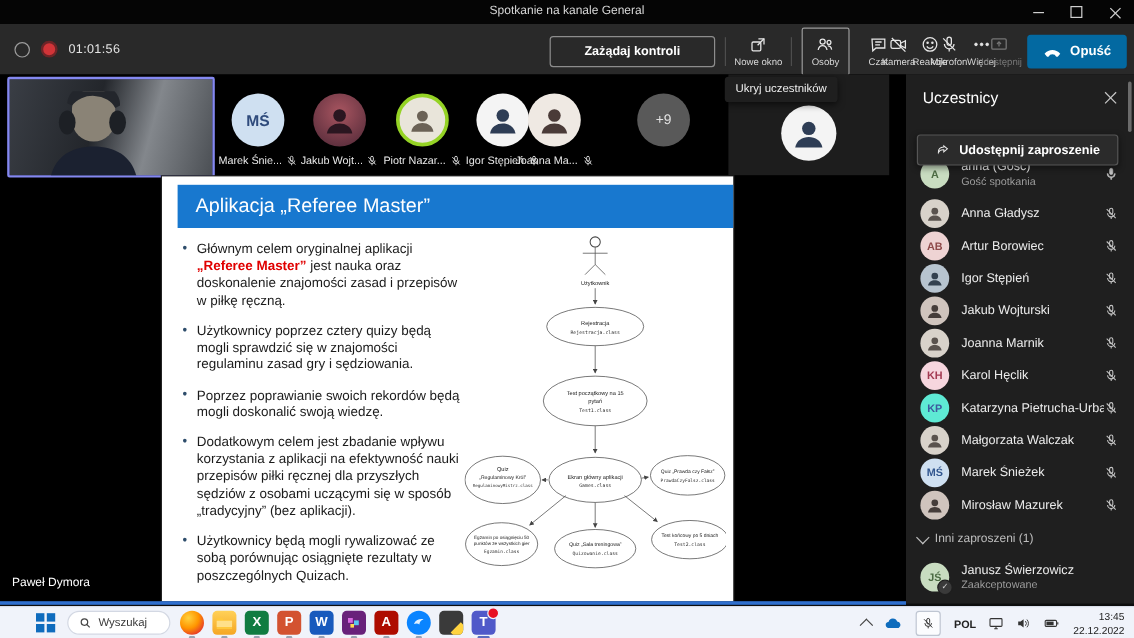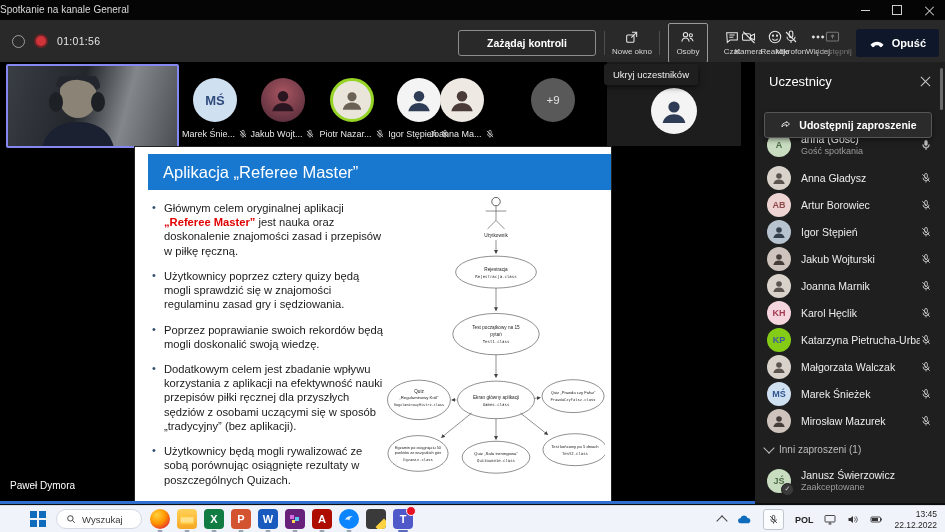--- a/index.html
+++ b/index.html
@@ -1,21 +1,21 @@
 <!DOCTYPE html>
 <html><head>
 <meta charset="utf-8">
 <style>
   html,body{margin:0;padding:0;background:#000;}
   .screen{position:relative;width:945px;height:532px;overflow:hidden;background:#0d0d0d;font-family:"Liberation Sans",sans-serif;-webkit-font-smoothing:antialiased;}
   svg{display:block;}
 
   
   .titlebar{position:absolute;left:0;top:0;width:945px;height:20px;background:#050505;}
-  .titlebar .title{position:absolute;left:0;right:0;top:4px;text-align:left;font-size:10px;color:#d8d8d8;}
+  .titlebar .title{position:absolute;left:0;right:0;top:4px;text-align:center;font-size:10px;color:#d8d8d8;}
   .win-controls{position:absolute;right:0;top:0;height:20px;display:flex;}
   .win-btn{width:32px;height:20px;display:flex;align-items:center;justify-content:center;color:#cfcfcf;}
   .minline{width:9px;height:1px;background:#cfcfcf;}
   .maxbox{width:8px;height:8px;border:1px solid #cfcfcf;}
   .xmark{position:relative;width:9px;height:9px;}
   .xmark:before,.xmark:after{content:"";position:absolute;left:4px;top:-1px;width:1px;height:12px;background:#cfcfcf;}
   .xmark:before{transform:rotate(45deg);} .xmark:after{transform:rotate(-45deg);}
 
   
   .toolbar{position:absolute;left:0;top:20px;width:945px;height:42px;background:#292929;}
@@ -25,21 +25,21 @@
   .timer{font-size:10.5px;color:#e4e4e4;letter-spacing:.3px;}
   .tb-center{position:absolute;left:458px;top:3px;height:39px;display:flex;align-items:center;gap:5px;}
   .btn-outline{border:1px solid #8d8d8d;border-radius:3px;background:transparent;color:#fff;font-size:10.5px;font-weight:bold;padding:6px 28px;white-space:nowrap;font-family:Liberation Sans, sans-serif;}
   .tb-sep{width:1px;height:24px;background:#4d4d4d;margin:0 3px;}
   .tb-item{position:relative;width:38px;height:38px;display:flex;flex-direction:column;align-items:center;justify-content:center;gap:2px;color:#d6d6d6;font-size:8px;white-space:nowrap;}
   .tb-item svg{stroke:#e6e6e6;}
   .tb-item.active{border:1px solid #9a9a9a;border-radius:2px;}
   .tb-item.active:after{content:"";position:absolute;left:5px;right:5px;bottom:-4px;height:3px;background:#4a57c4;border-radius:2px;}
   .tb-right{position:absolute;right:6px;top:3px;height:39px;display:flex;align-items:center;gap:4px;}
   .tb-item.dim{color:#767676;} .tb-item.dim svg{stroke:#767676;}
-  .leave-btn{display:flex;align-items:center;gap:7px;background:#0f172a;color:#fff;border:none;border-radius:3px;height:28px;padding:0 13px;font-size:11px;font-weight:bold;font-family:inherit;}
+  .leave-btn{display:flex;align-items:center;gap:7px;background:#0369a1;color:#fff;border:none;border-radius:3px;height:28px;padding:0 13px;font-size:11px;font-weight:bold;font-family:inherit;}
   .tooltip{position:absolute;left:604px;top:64px;background:#1f1f1f;color:#eeeeee;font-size:9.5px;padding:5px 9px;border-radius:3px;box-shadow:0 2px 6px rgba(0,0,0,.6);z-index:40;white-space:nowrap;}
 
   
   .stage{position:absolute;left:0;top:62px;width:755px;height:441px;background:#000;}
   .self-tile{position:absolute;left:6px;top:2px;width:169px;height:80px;border:2px solid #8488f0;border-radius:2px;overflow:hidden;background:linear-gradient(105deg,#3a3e45 0%,#23262b 42%,#83878c 68%,#4b4f54 100%);}
   .self-tile svg{position:absolute;left:24px;top:10px;}
   .strip-p{position:absolute;top:16px;width:84px;display:flex;flex-direction:column;align-items:center;}
   .av{width:44px;height:44px;border-radius:50%;display:flex;align-items:center;justify-content:center;overflow:hidden;}
   .av-initials{font-size:13px;font-weight:bold;}
   .av.ms{background:#cfe0f1;color:#2f4b7c;}
@@ -78,21 +78,21 @@
   .sb-scroll{position:absolute;right:2px;top:6px;width:3px;height:42px;border-radius:2px;background:#6b6b6b;}
   .invite-btn{position:absolute;left:9px;right:13px;top:50px;height:26px;background:#2b2b2b;border:1px solid #565656;border-radius:3px;color:#fff;font-size:10.5px;font-weight:bold;display:flex;align-items:center;justify-content:center;gap:7px;z-index:5;font-family:inherit;box-shadow:0 2px 5px rgba(0,0,0,.45);}
   .invite-btn svg{stroke:#e8e8e8;}
   .plist{position:absolute;left:0;top:63px;right:0;}
   .prow{display:flex;align-items:center;height:27px;padding:0 13px 0 12px;}
   .prow.tall{height:39px;}
   .pav{flex:0 0 auto;width:24px;height:24px;border-radius:50%;display:flex;align-items:center;justify-content:center;margin-right:10px;font-size:9px;font-weight:bold;position:relative;}
   .pav.c-green{background:#c8dcc0;color:#4c6b43;}
   .pav.c-pink{background:#eed3d3;color:#8f4a4a;}
   .pav.c-rose{background:#f6d6de;color:#a33a52;}
-  .pav.c-blue{background:#84cc16;color:#3d5a9e;}
+  .pav.c-blue{background:#5eead4;color:#3d5a9e;}
   .pav.c-lblue{background:#cfe0f1;color:#31568f;}
   .pav.photo{background:#d8d2ca;color:#5a534e;}
   .pav.photo2{background:#cfc4bd;color:#453d3a;}
   .pav.photo3{background:#b7c4cf;color:#33414f;}
   .pname{flex:1;color:#ececec;font-size:10.5px;white-space:nowrap;overflow:hidden;}
   .pname .sub{font-size:9px;color:#9b9b9b;font-weight:normal;margin-top:1px;}
   .pmic{flex:0 0 auto;} .pmic svg{stroke:#c4c4c4;}
   .sect{display:flex;align-items:center;gap:6px;color:#bdbdbd;font-size:10px;padding:10px 13px 6px 10px;}
   .chev{width:7px;height:7px;border-right:1.2px solid #bdbdbd;border-bottom:1.2px solid #bdbdbd;transform:rotate(45deg);margin-top:-3px;}
   .badge{position:absolute;right:-3px;bottom:-3px;width:11px;height:11px;border-radius:50%;background:#3a3a3a;border:1.5px solid #1f1f1f;color:#cfcfcf;font-size:7px;display:flex;align-items:center;justify-content:center;font-weight:normal;}

